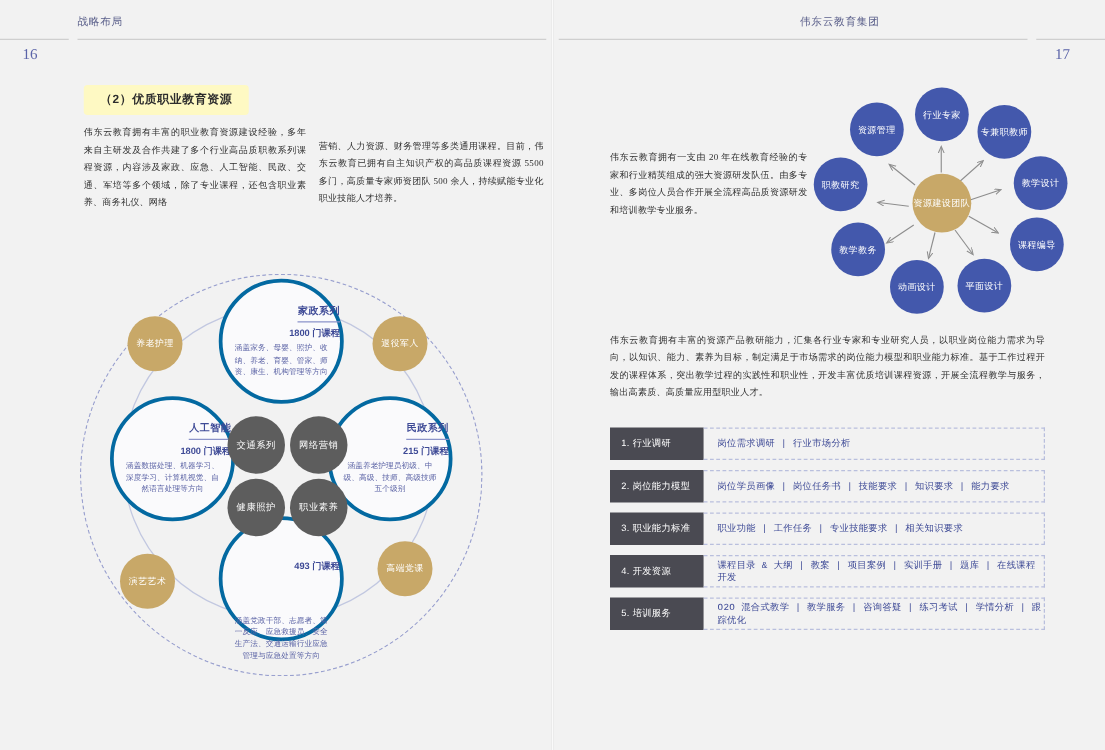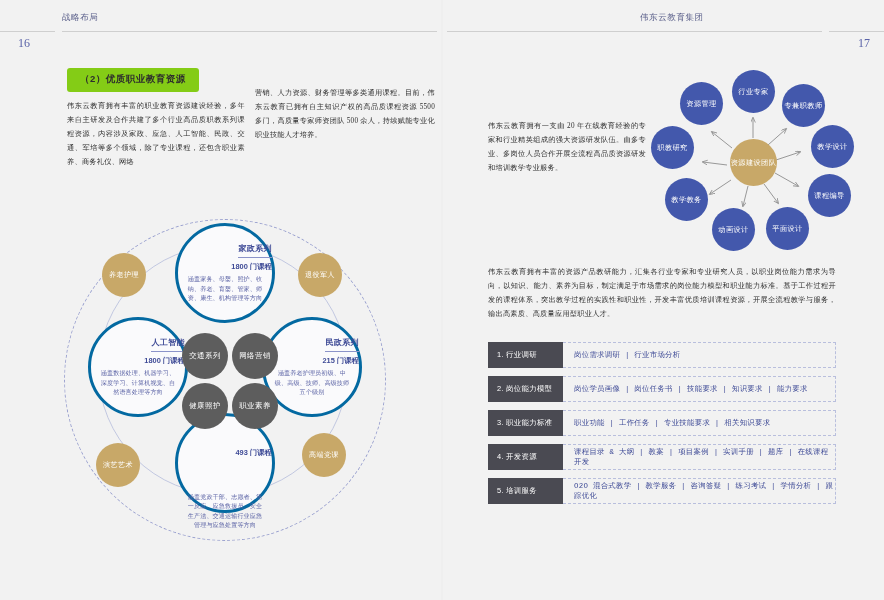--- a/index.html
+++ b/index.html
@@ -22,34 +22,34 @@
   .hdr-rule.r-a { left: 447px; top: 31px; width: 375px; }
   .hdr-rule.r-b { left: 829px; top: 31px; width: 55px; }
 
   .hdr-text { position: absolute; top: 12px; font-size: 8.5px; color: #5a5f8a; letter-spacing: .6px; }
   .hdr-text.left  { left: 62px; }
   .hdr-text.right { left: 640px; width: 182px; text-align: left; }
 
   .pagenum { position: absolute; top: 36px; font-size: 12px; color: #5a63a8;
              font-family: "Liberation Serif", serif; }
   .pagenum.left  { left: 18px; }
-  .pagenum.right { left: 830px; width: 40px; text-align: right; }
+  .pagenum.right { left: 830px; width: 40px; text-align: center; }
 
   
   .sec-badge { position: absolute; left: 67px; top: 68px;
-               background: #84cc16; color: #2d2d2d;
+               background: #fef9c3; color: #2d2d2d;
                font-size: 9.5px; font-weight: bold;
                padding: 5px 13px 6px 13px; border-radius: 3px;
                letter-spacing: .5px; white-space: nowrap; }
 
   
   .body-col { position: absolute; font-size: 7.2px; line-height: 1.95;
               color: #2f2f2f; text-align: justify; letter-spacing: .25px; font-family: Liberation Serif, serif; }
   .col-l1 { left: 67px;  top: 99px; width: 178px; }
-  .col-l2 { left: 255px; top: 86px; width: 180px; }
+  .col-l2 { left: 255px; top: 110px; width: 180px; }
   .col-r1 { left: 488px; top: 119px; width: 158px; }
   .col-r2 { left: 488px; top: 265px; width: 348px; }
 
   
   .diagram { position: absolute; left: 60px; top: 215px; width: 330px; height: 330px; }
   .ring { position: absolute; border: 1px dashed #8b93c9; border-radius: 50%;
           opacity: .85; }
   .ring.outer { left: 4px;  top: 4px;  width: 322px; height: 322px; }
   .ring.inner { left: 38px; top: 30px; width: 250px; height: 250px;
                 border-style: solid; border-color: #b9bfdd; }

